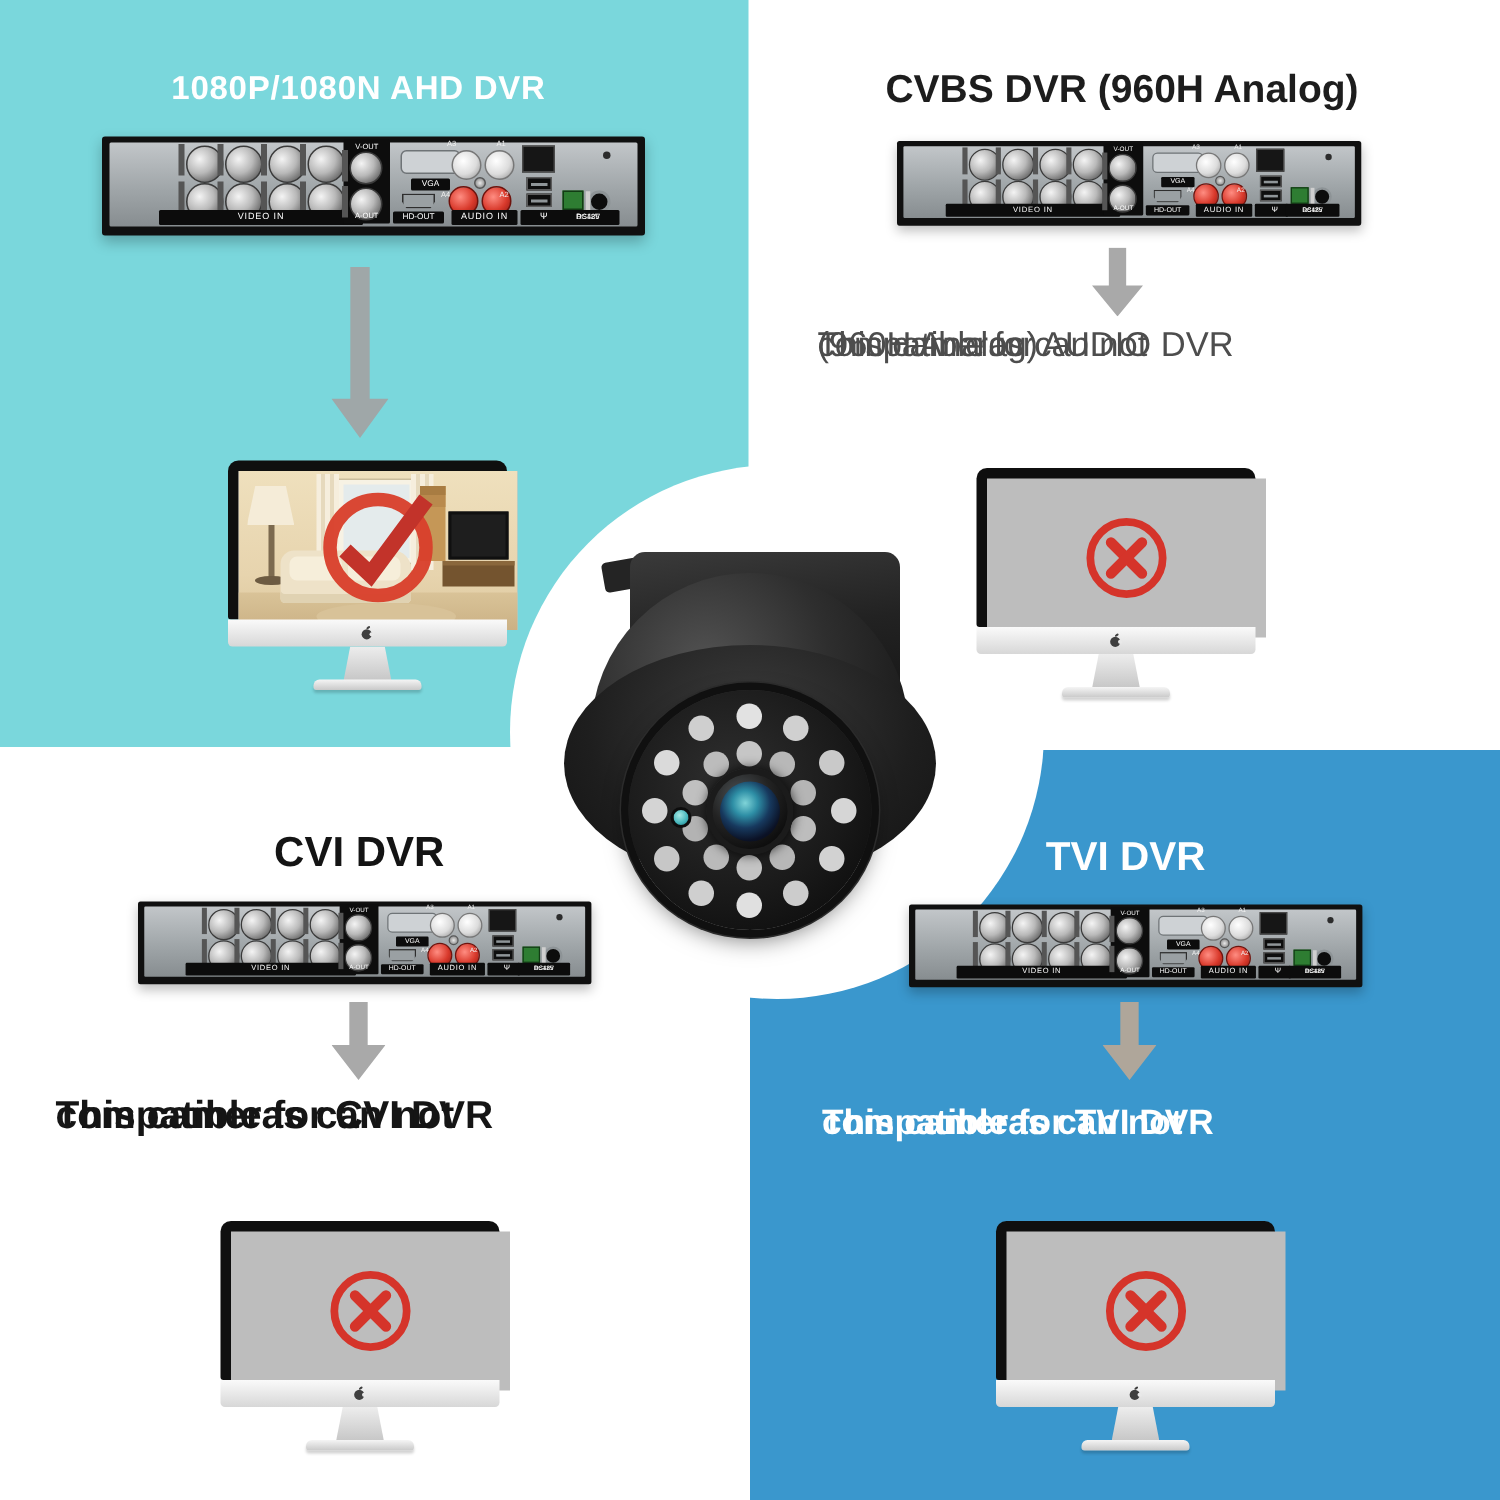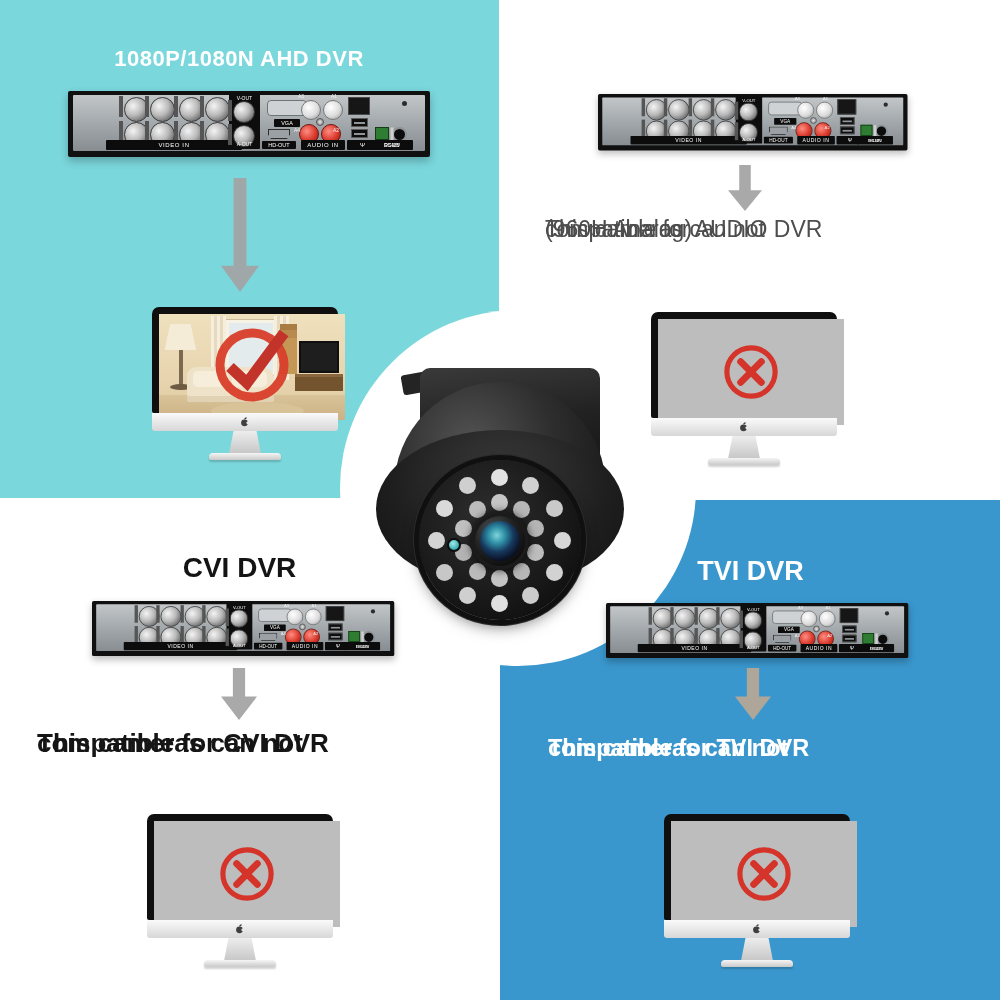--- a/index.html
+++ b/index.html
@@ -155,20 +155,21 @@
 </head>
 <body>
 
 <div id="stage">
 
   <div class="q-teal"></div>
   <div class="q-blue"></div>
   <div class="center-circle"></div>
 
   <div class="title t-ahd">1080P/1080N AHD DVR</div>
+  <div class="title t-cvbs">CVBS DVR (960H Analog)</div>
   <div class="title t-tvi">TVI DVR</div>
   <div class="title t-cvi">CVI DVR</div>
 
   <div class="dvr" id="dvr-ahd">
   <div class="dvr-face"></div>
   <div class="bnc" style="left:56px;top:6px"></div>
   <div class="bnc" style="left:82px;top:6px"></div>
   <div class="bnc" style="left:111px;top:6px"></div>
   <div class="bnc" style="left:137px;top:6px"></div>
   <div class="bnc" style="left:56px;top:31px"></div>

